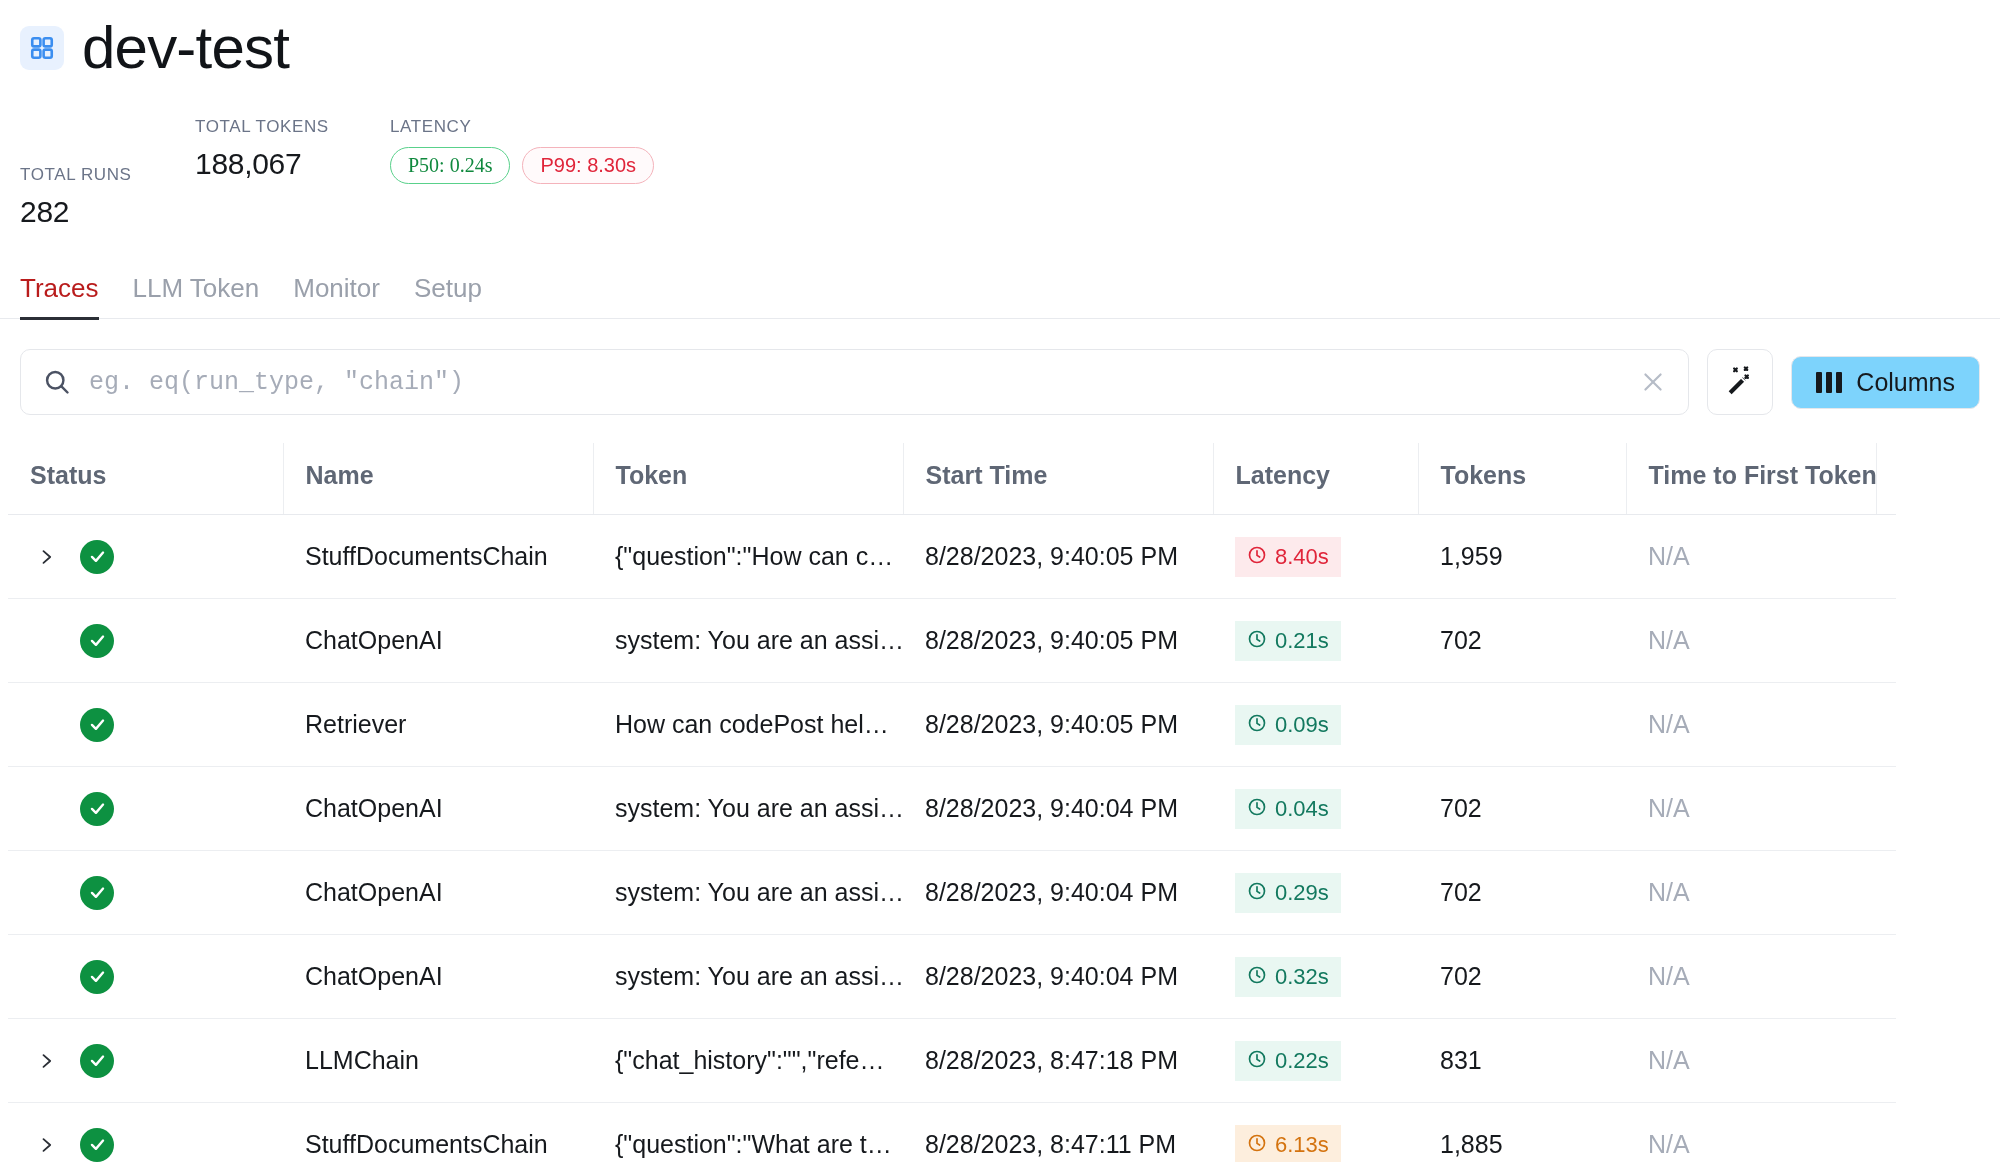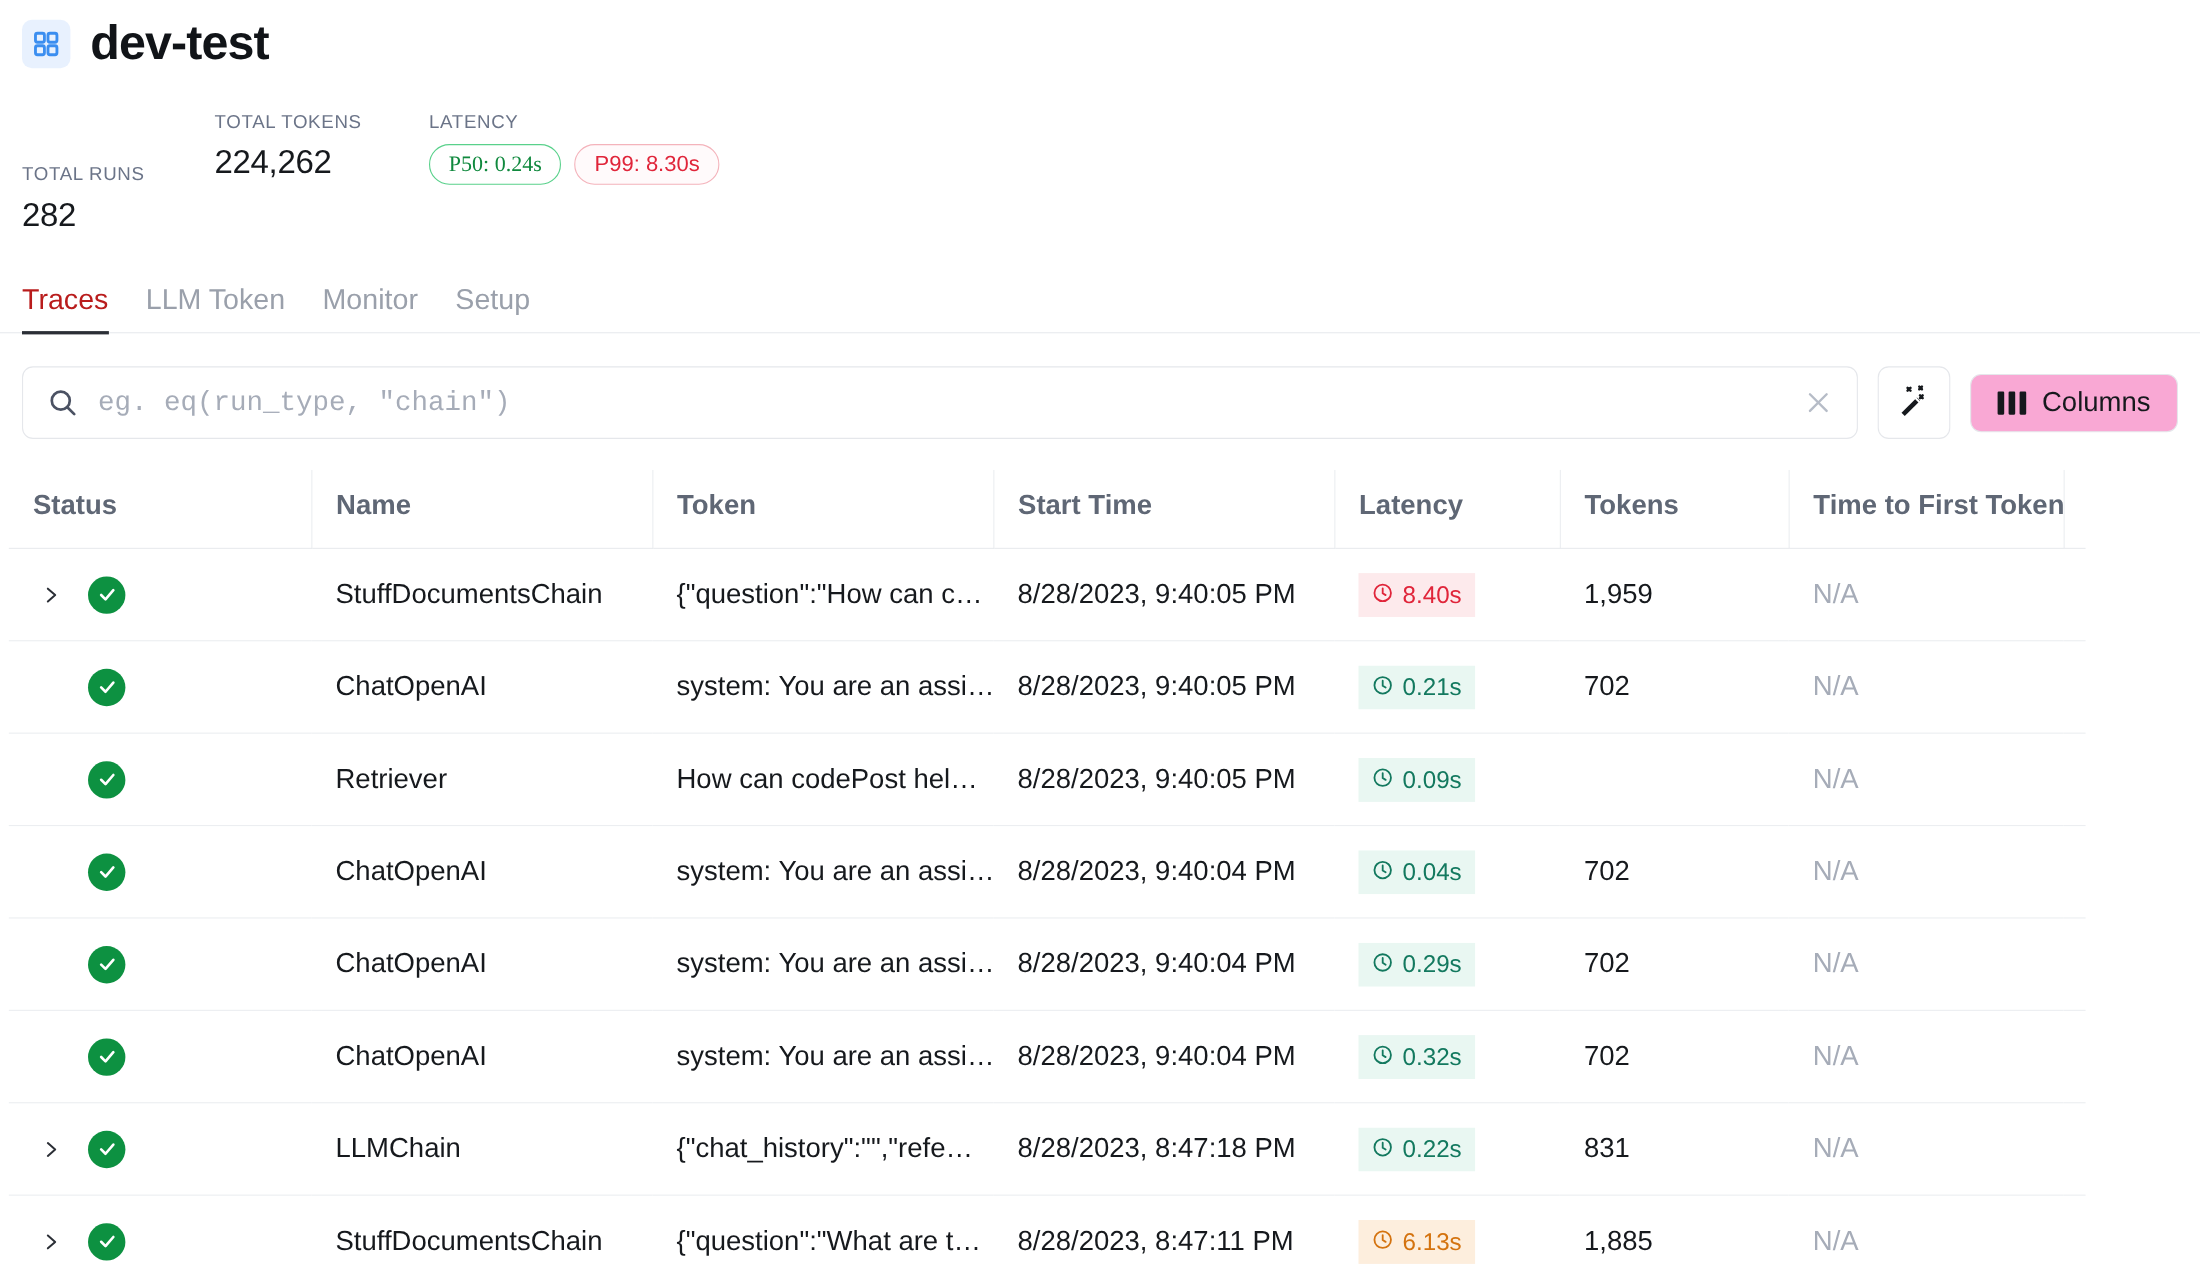--- a/index.html
+++ b/index.html
@@ -24,22 +24,22 @@
   }
   .app-logo {
     width: 44px; height: 44px;
     background: #e8f1fe;
     border-radius: 9px;
     display: flex; align-items: center; justify-content: center;
     flex: 0 0 auto;
   }
   .app-logo svg { display: block; }
   .app-title {
-    font-size: 44px;
-    font-weight: 700;
+    font-size: 60px;
+    font-weight: 400;
     color: #111418;
     letter-spacing: -0.8px;
     line-height: 1;
   }
 
   
   .stats {
     display: flex;
     align-items: flex-start;
     padding-left: 20px;
@@ -145,21 +145,21 @@
     border-radius: 10px;
     background: #fff;
     display: flex; align-items: center; justify-content: center;
     cursor: pointer;
     flex: 0 0 auto;
   }
   .columns-btn {
     height: 53px;
     border: 1.5px solid #e5e7eb;
     border-radius: 10px;
-    background: #f9a8d4;
+    background: #7dd3fc;
     display: flex; align-items: center; justify-content: center;
     gap: 14px;
     padding: 0 24px;
     cursor: pointer;
     flex: 0 0 auto;
   }
   .columns-label { font-size: 25px; color: #16191d; font-weight: 400; }
   .col-bars { display: flex; gap: 4px; align-items: center; }
   .col-bars i { display: block; width: 6px; height: 21px; background: #16191d; border-radius: 1px; }
 
@@ -265,21 +265,21 @@
     <div class="app-title">dev-test</div>
   </div>
 
   <div class="stats">
     <div class="stat-block stat-runs">
       <div class="stat-label">TOTAL RUNS</div>
       <div class="stat-value">282</div>
     </div>
     <div class="stat-block stat-tokens">
       <div class="stat-label">TOTAL TOKENS</div>
-      <div class="stat-value">224,262</div>
+      <div class="stat-value">188,067</div>
     </div>
     <div class="stat-block stat-latency">
       <div class="stat-label">LATENCY</div>
       <div class="lat-badges">
         <span class="lat-badge lat-p50">P50: 0.24s</span>
         <span class="lat-badge lat-p99">P99: 8.30s</span>
       </div>
     </div>
   </div>
 

